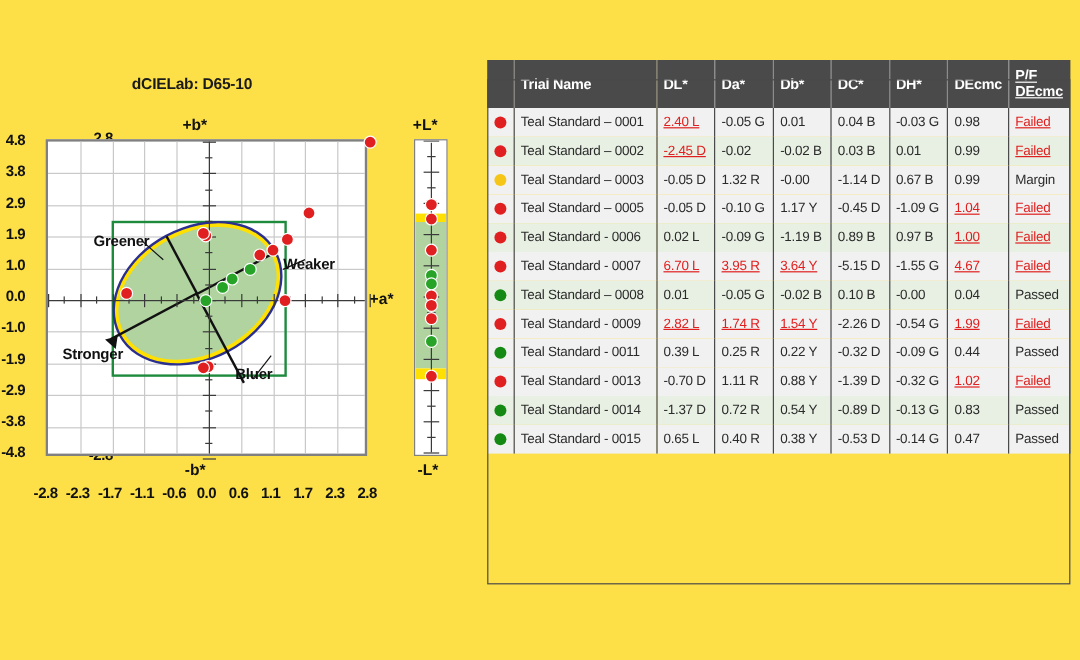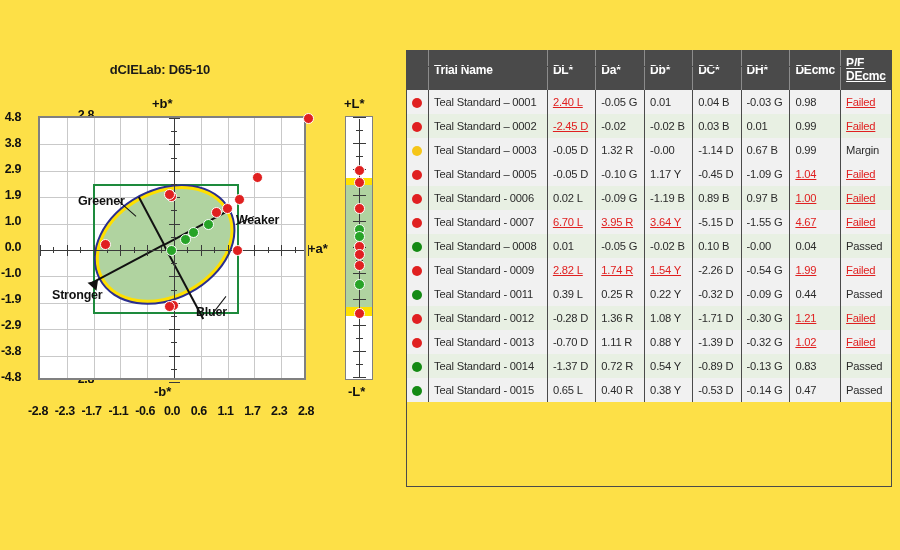--- a/index.html
+++ b/index.html
@@ -464,31 +464,20 @@
             <td class="c-dot"><span class="dot green"></span></td>
             <td class="c-name">Teal Standard - 0011</td>
             <td class="c-num">0.39 L</td>
             <td class="c-num">0.25 R</td>
             <td class="c-num">0.22 Y</td>
             <td class="c-num">-0.32 D</td>
             <td class="c-num">-0.09 G</td>
             <td class="c-de">0.44</td>
             <td class="c-pf">Passed</td>
           </tr>
-          <tr class="even">
-            <td class="c-dot"><span class="dot red"></span></td>
-            <td class="c-name">Teal Standard - 0012</td>
-            <td class="c-num">-0.28 D</td>
-            <td class="c-num">1.36 R</td>
-            <td class="c-num">1.08 Y</td>
-            <td class="c-num">-1.71 D</td>
-            <td class="c-num">-0.30 G</td>
-            <td class="c-de red-val">1.21</td>
-            <td class="c-pf red-val">Failed</td>
-          </tr>
           <tr class="odd">
             <td class="c-dot"><span class="dot red"></span></td>
             <td class="c-name">Teal Standard - 0013</td>
             <td class="c-num">-0.70 D</td>
             <td class="c-num">1.11 R</td>
             <td class="c-num">0.88 Y</td>
             <td class="c-num">-1.39 D</td>
             <td class="c-num">-0.32 G</td>
             <td class="c-de red-val">1.02</td>
             <td class="c-pf red-val">Failed</td>

